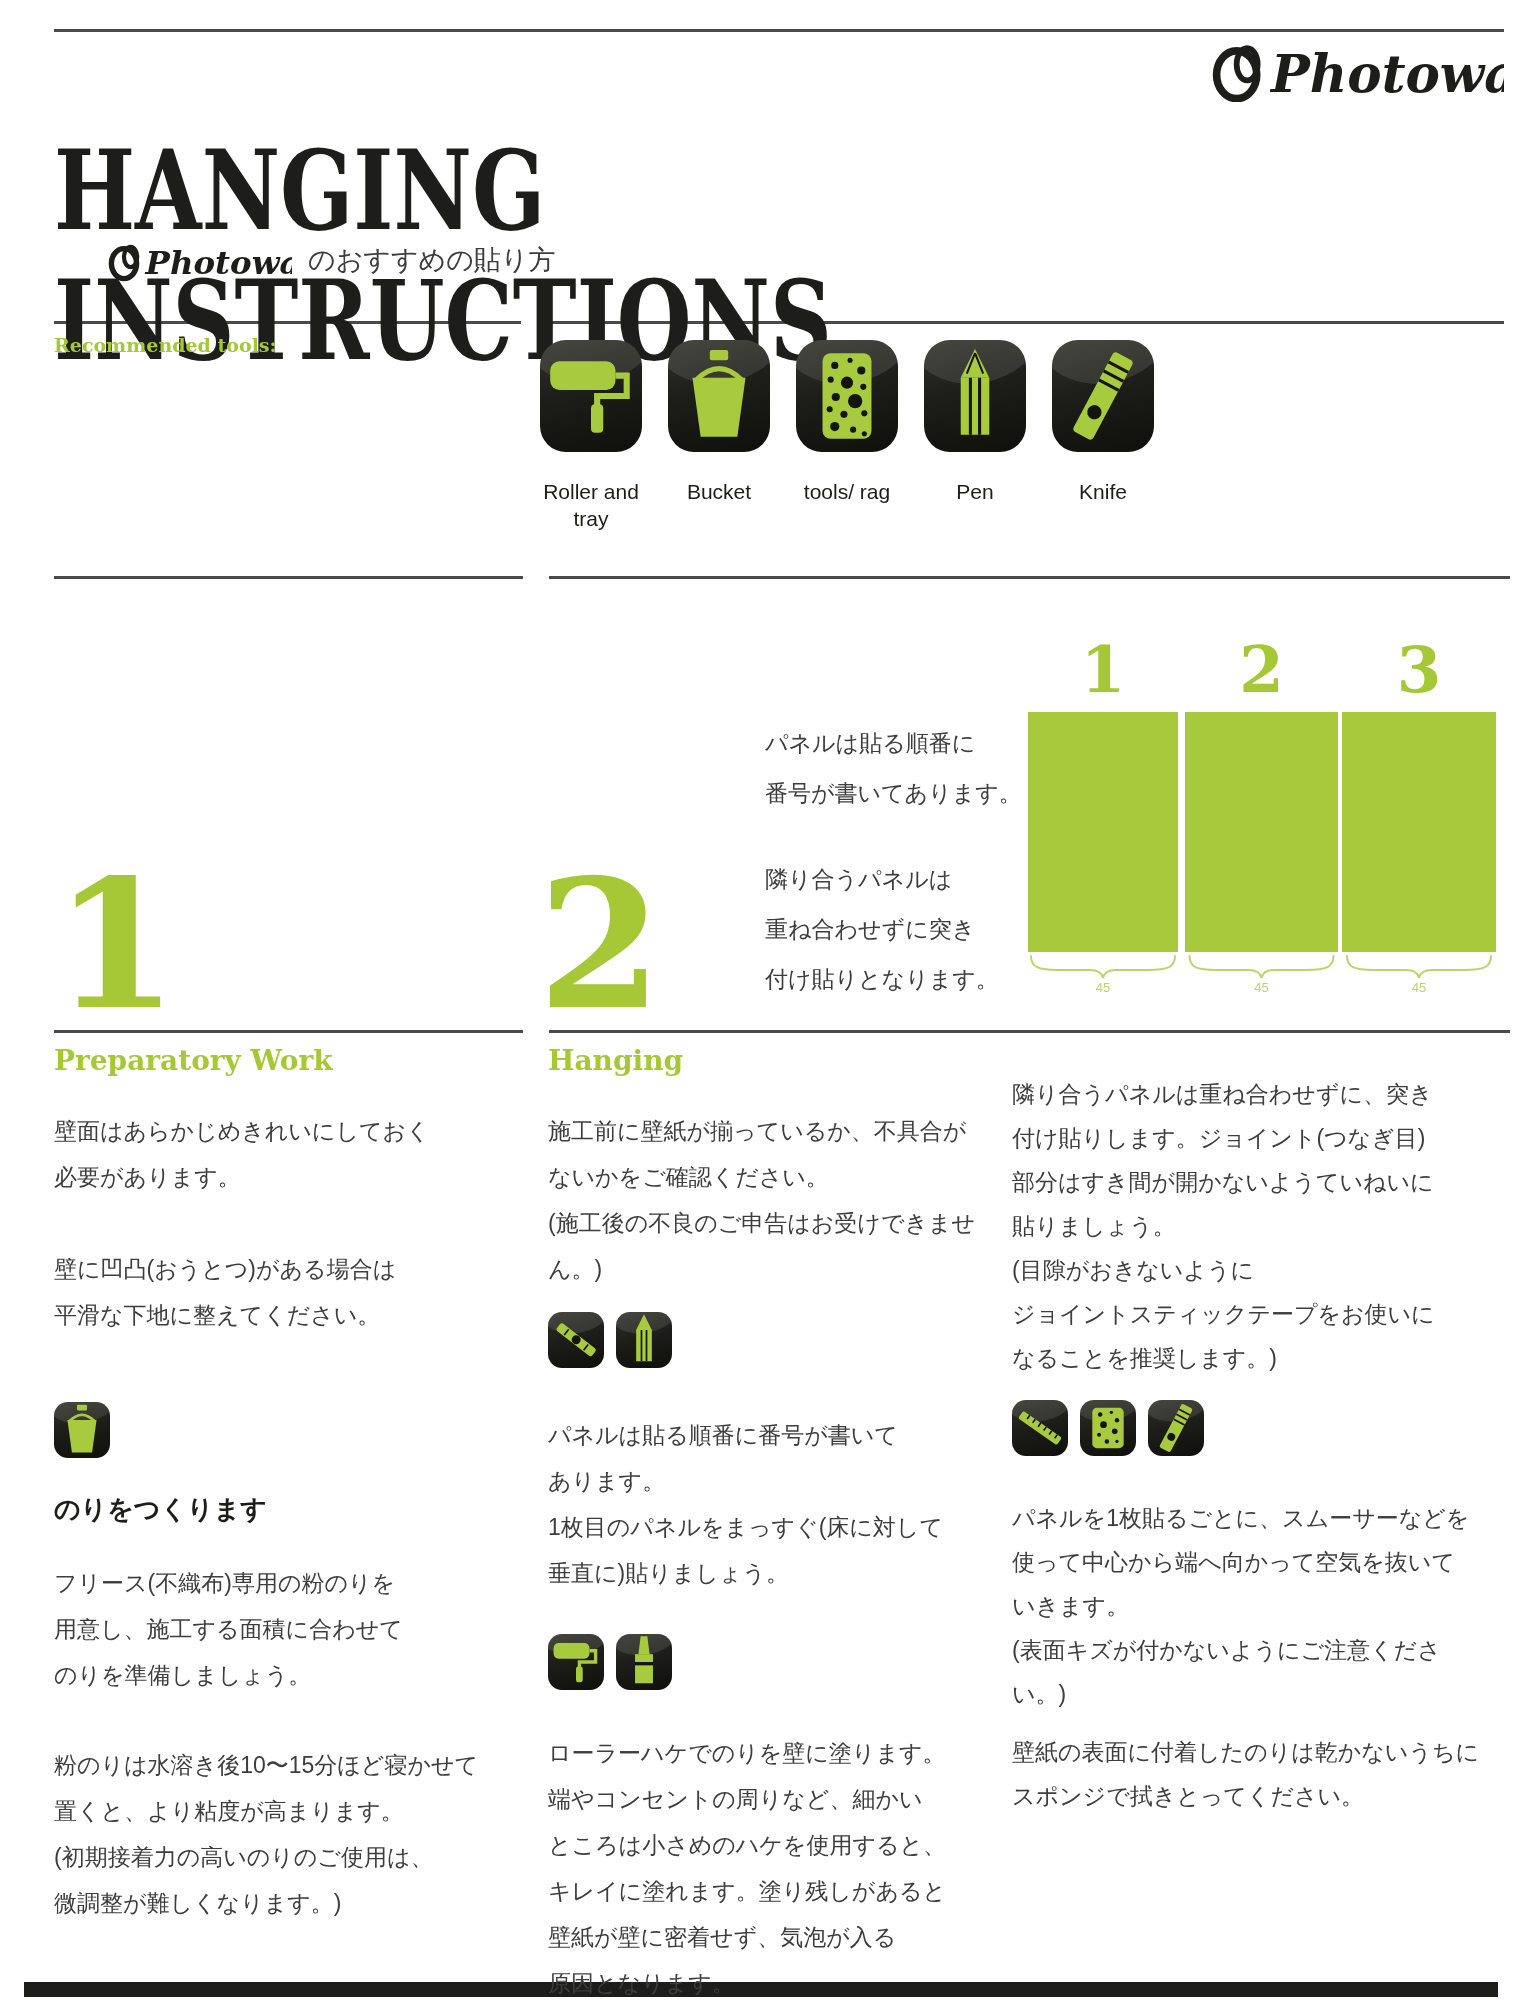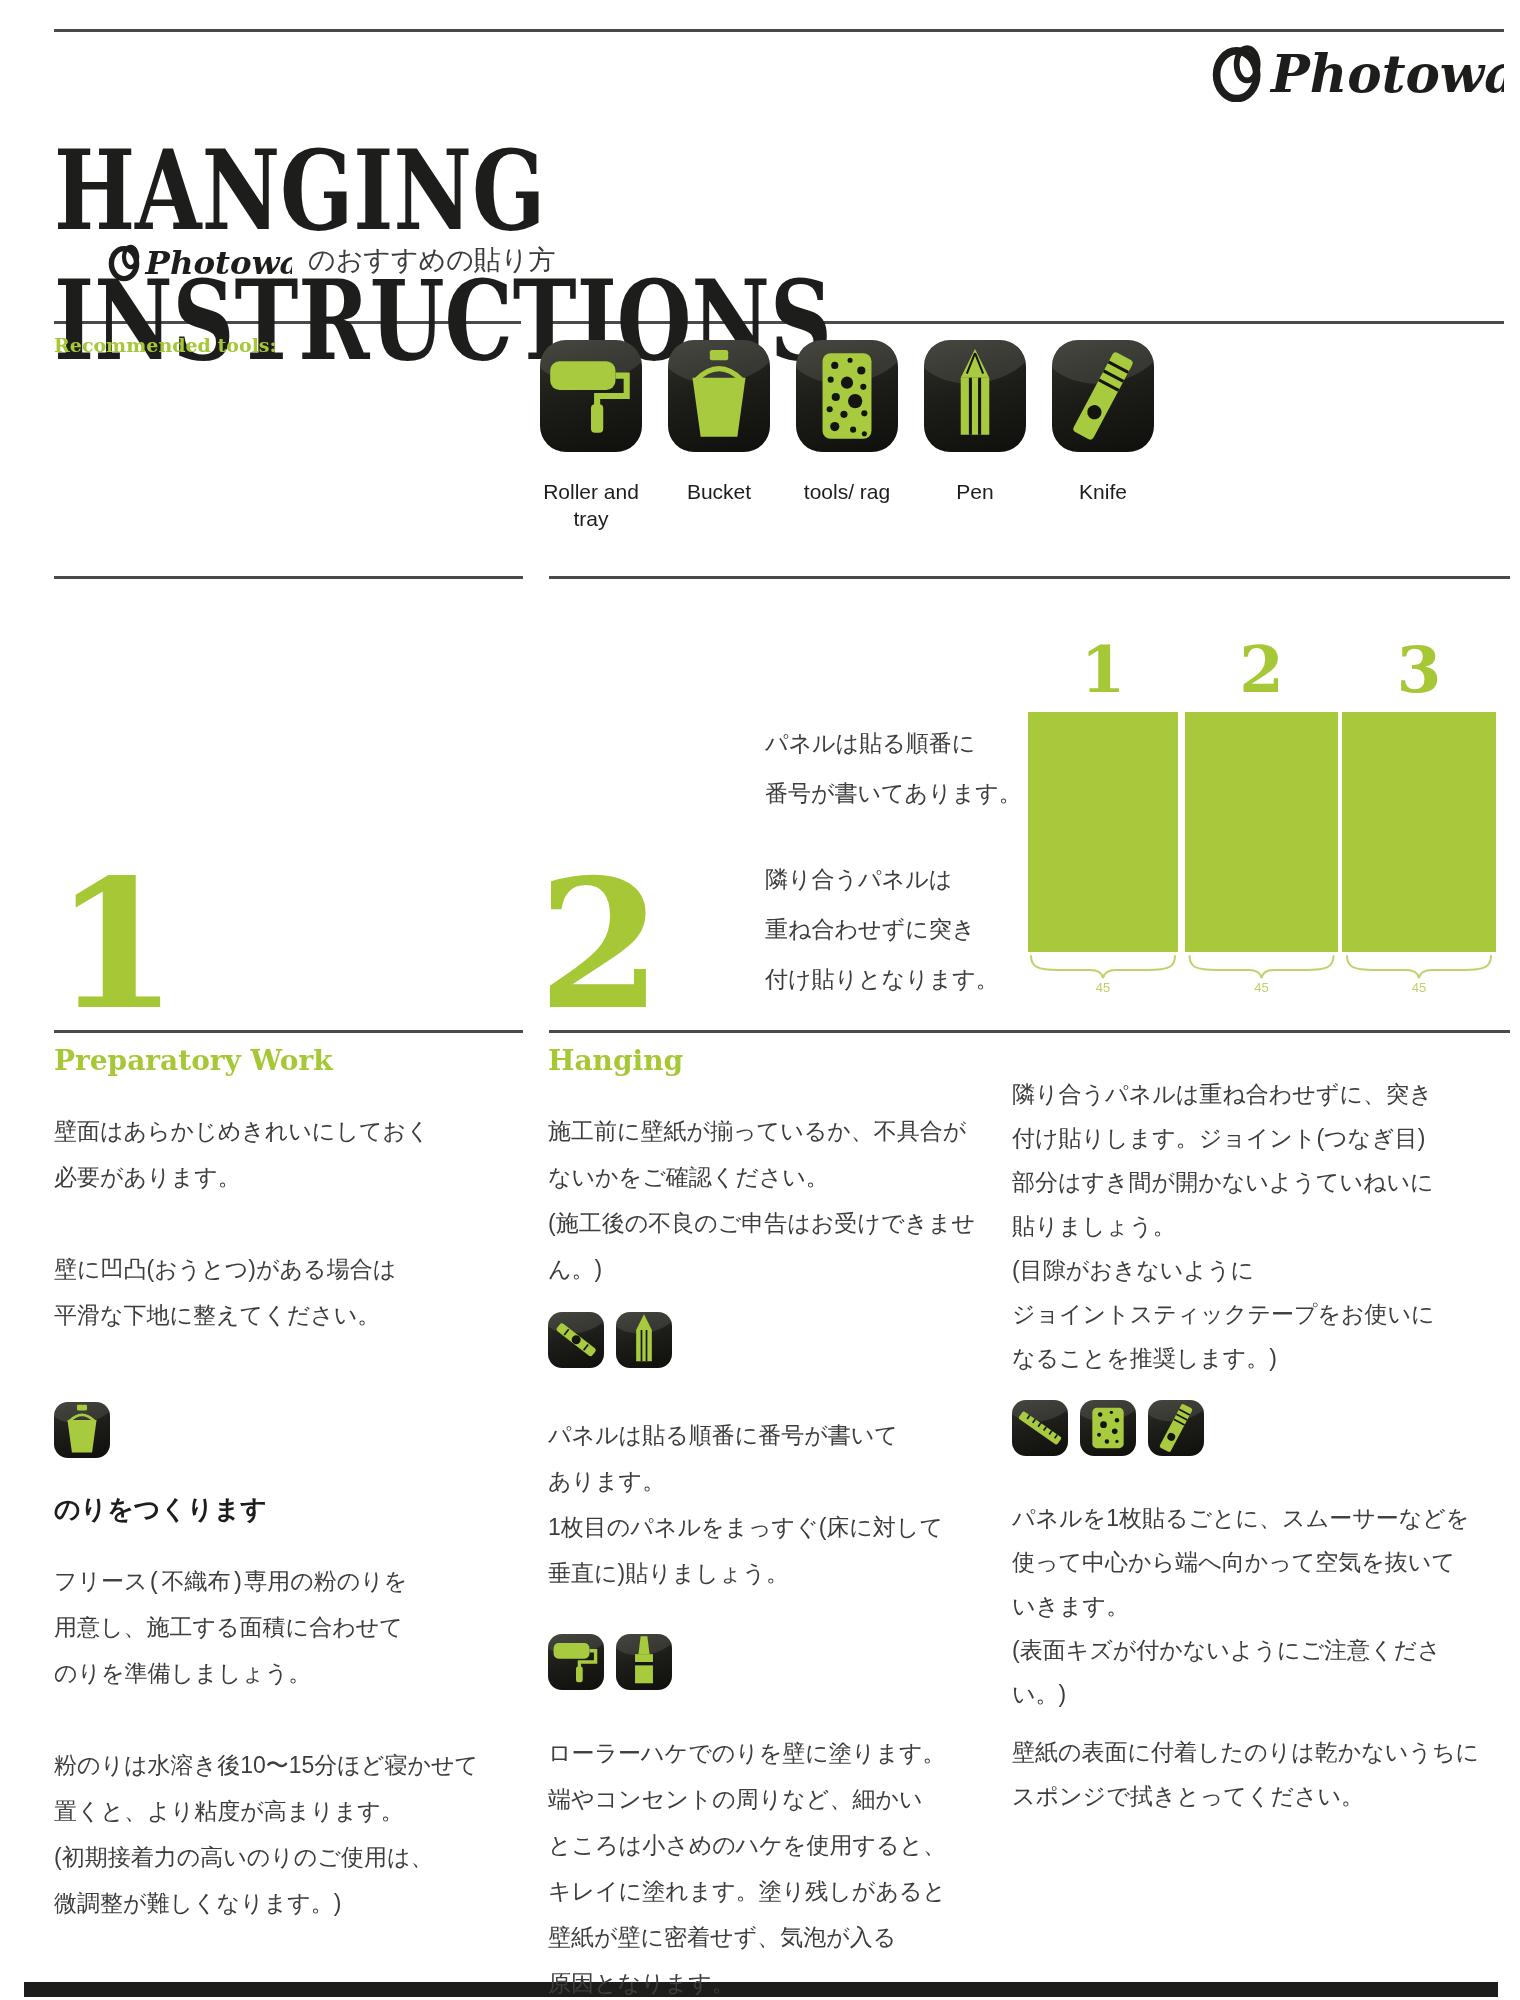--- a/index.html
+++ b/index.html
@@ -210,21 +210,21 @@
     <div class="icon-row" style="margin-bottom:28px;">
       <div class="tile tile-sm">
         <svg viewBox="0 0 100 100">
           <rect x="41" y="5" width="18" height="10" rx="2" fill="#a8ca3e"></rect>
           <path d="M28,34 Q50,12 72,34" stroke="#a8ca3e" stroke-width="5" fill="none"></path>
           <polygon points="24,32 76,32 68,90 32,90" fill="#a8ca3e"></polygon>
         </svg>
       </div>
     </div>
     <div class="bold-h">のりをつくります</div>
-    <p style="margin-bottom:44px;font-family:Liberation Mono, monospace;">フリース(不織布)専用の粉のりを
+    <p style="margin-bottom:44px;">フリース(不織布)専用の粉のりを
 用意し、施工する面積に合わせて
 のりを準備しましょう。</p>
     <p>粉のりは水溶き後10〜15分ほど寝かせて
 置くと、より粘度が高まります。
 (初期接着力の高いのりのご使用は、
 微調整が難しくなります。)</p>
   </div>
 
   <div class="col" style="left:548px;top:1044px;width:462px;">
     <h2 class="section-h">Hanging</h2>

